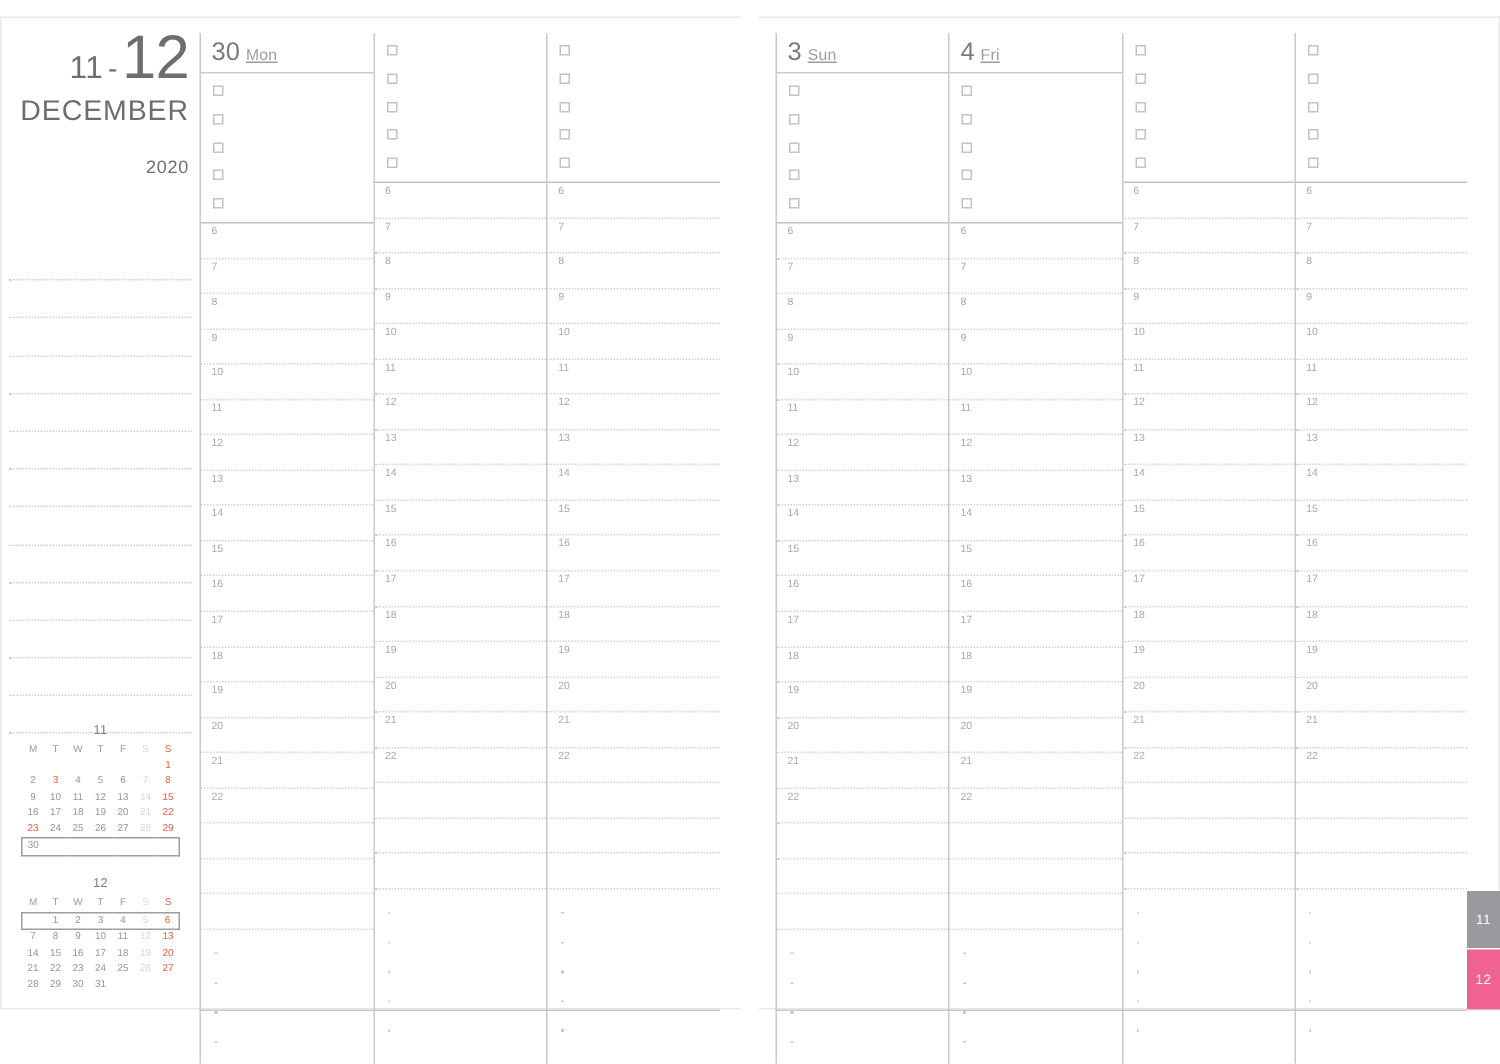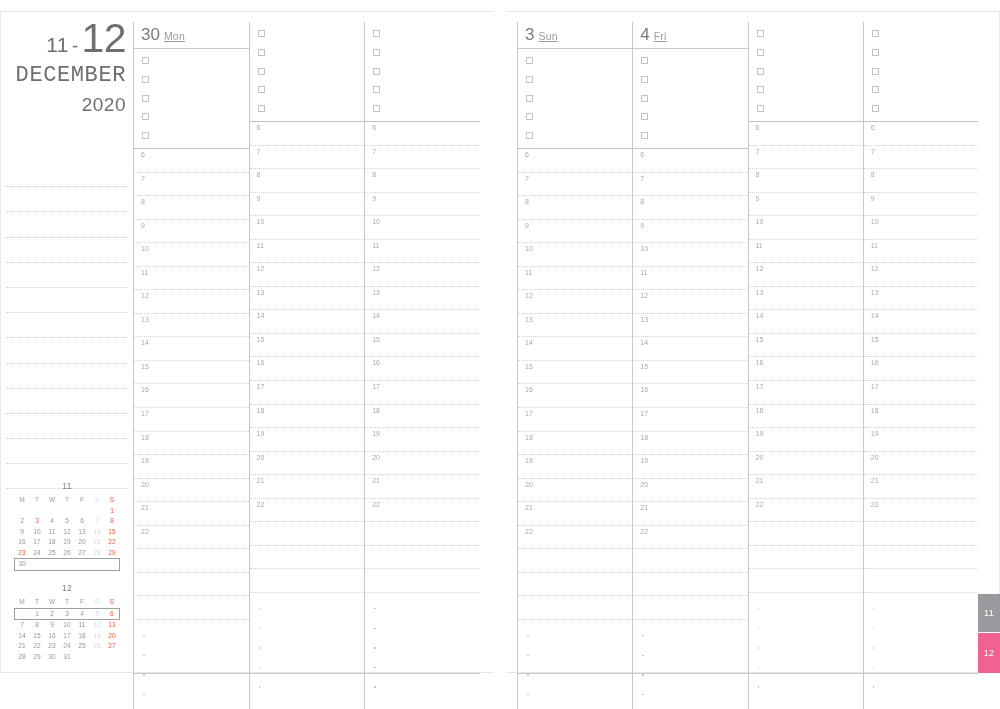--- a/index.html
+++ b/index.html
@@ -76,31 +76,30 @@
     padding: 0 3px;
     vertical-align: baseline;
   }
   #month-title .m-cur {
     font-size: 41px;
     letter-spacing: -0.5px;
     vertical-align: baseline;
   }
   #month-title .m-name {
     display: block;
-    font-size: 22px;
+    font-size: 19px;
     letter-spacing: 0.6px;
     margin-top: 6px;
     line-height: 1;
-    font-family: Liberation Mono, monospace;
   }
   #month-title .m-year {
     display: block;
-    font-size: 19px;
+    font-size: 12px;
     letter-spacing: 0.5px;
-    margin-top: 8px;
+    margin-top: 21px;
     line-height: 1;
   }
 
   
   #margin-lines {
     position: absolute;
     left: 6px;
     top: 162px;
     width: 122px;
   }

